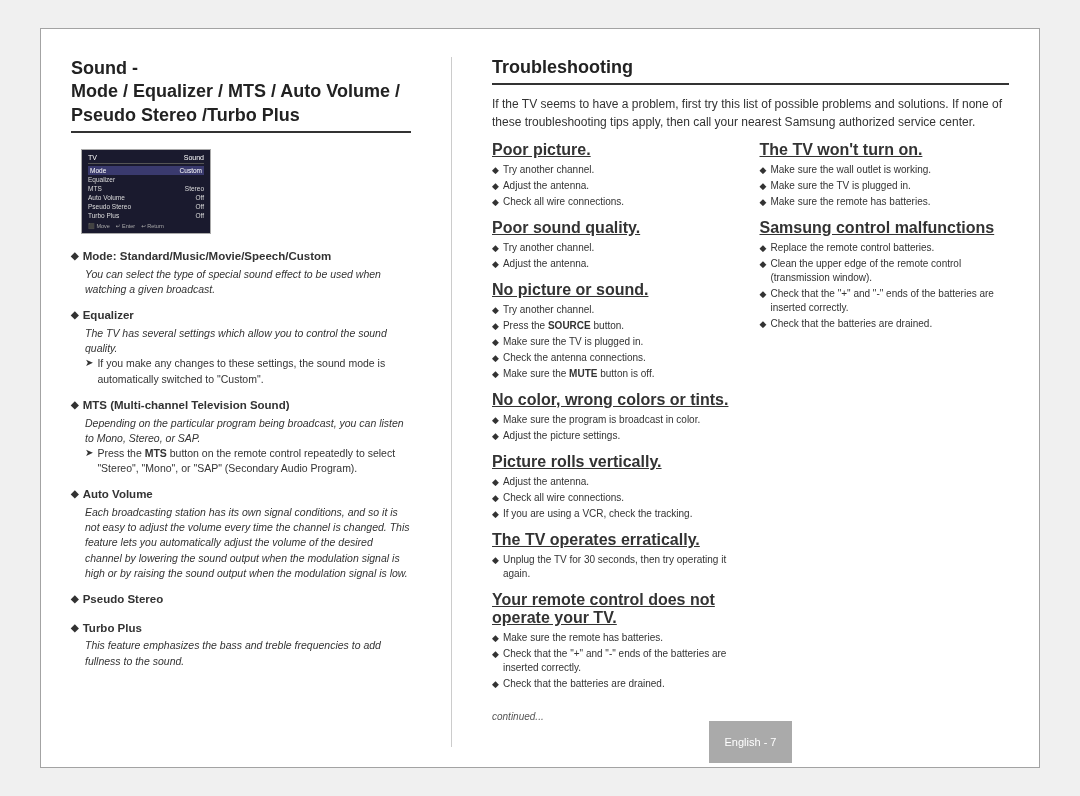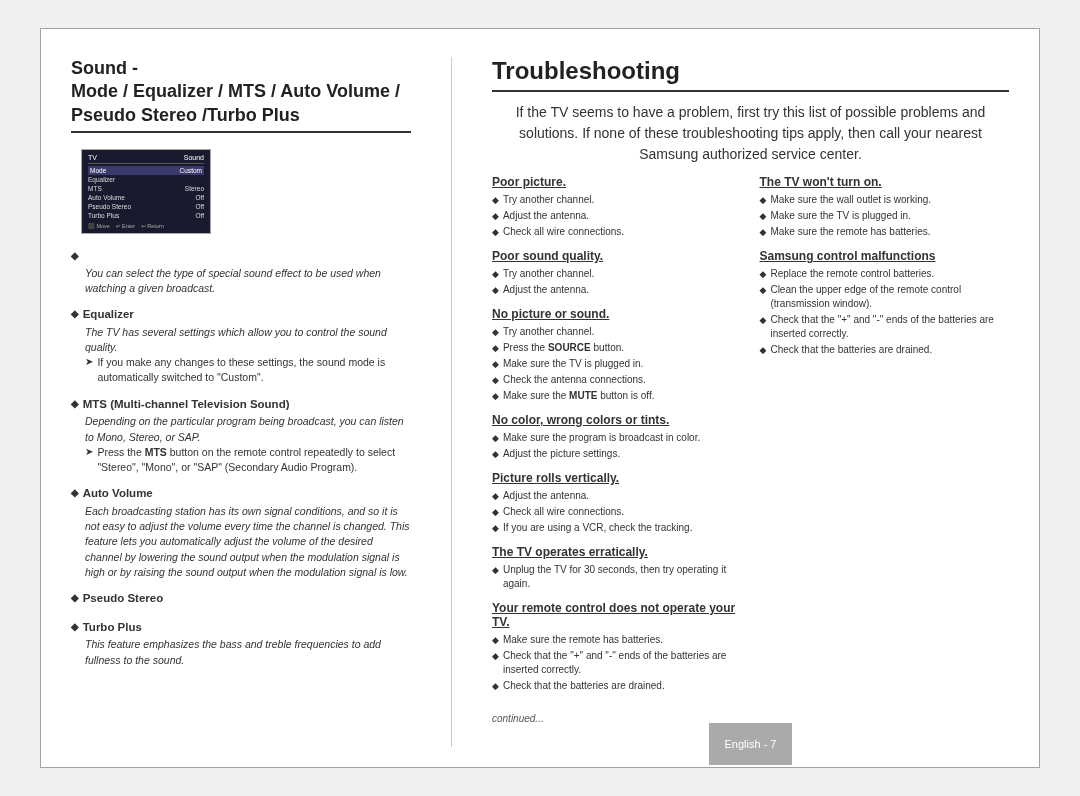--- a/index.html
+++ b/index.html
@@ -125,54 +125,53 @@
       flex-shrink: 0;
     }
 
     
     .right-col {
       flex: 1;
       display: flex;
       flex-direction: column;
     }
     .right-title {
-      font-size: 24px;
+      font-size: 18px;
       font-weight: bold;
       color: #222;
       border-bottom: 2px solid #333;
       padding-bottom: 5px;
       margin-bottom: 10px;
     }
     .right-intro {
-      font-size: 14px;
+      font-size: 12px;
       color: #333;
       line-height: 1.5;
       margin-bottom: 10px;
-      text-align: center;
     }
     .right-content {
       display: flex;
       gap: 18px;
       flex: 1;
     }
     .right-left {
       flex: 1;
       font-size: 10px;
       color: #333;
     }
     .right-right {
       flex: 1;
       font-size: 10px;
       color: #333;
     }
     .ts-section {
       margin-bottom: 10px;
     }
     .ts-heading {
-      font-size: 12px;
+      font-size: 16px;
       font-weight: bold;
       text-decoration: underline;
       margin-bottom: 4px;
     }
     .ts-item {
       display: flex;
       gap: 4px;
       margin-bottom: 2px;
       line-height: 1.4;
       font-size: 10px;
@@ -250,20 +249,21 @@
           <span>⬛ Move</span>
             <span>↵ Enter</span>
             <span>↩ Return</span>
         </div>
       </div>
     </div>
 
     <div class="section-item">
       <div class="item-title">
         <span class="diamond">◆</span>
+        <span>Mode: Standard/Music/Movie/Speech/Custom</span>
       </div>
       <div class="item-body">You can select the type of special sound effect to be used when watching a given broadcast.</div>
     </div>
 
     <div class="section-item">
       <div class="item-title">
         <span class="diamond">◆</span>
         <span>Equalizer</span>
       </div>
       <div class="item-body">The TV has several settings which allow you to control the sound quality.</div>

